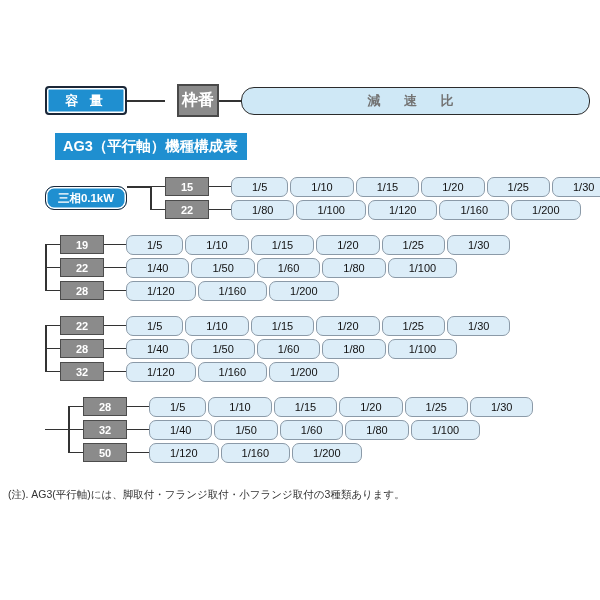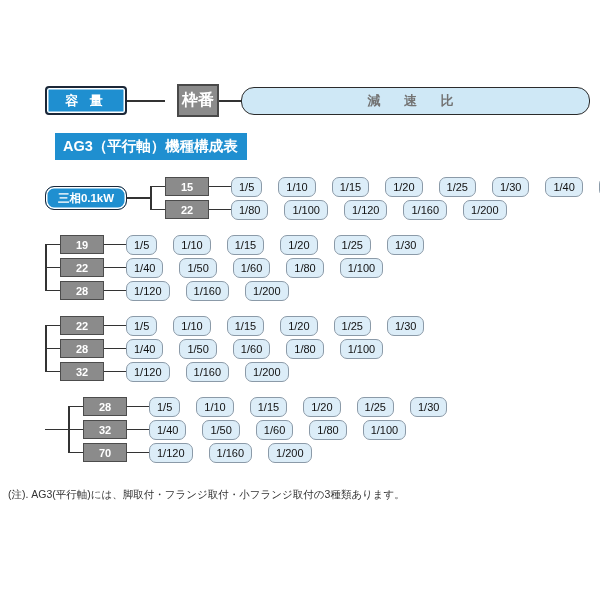--- a/index.html
+++ b/index.html
@@ -33,42 +33,42 @@
   }
   
   .title{
     position:absolute;top:133px;left:55px;
     background:var(--blue,#1f8fd0);color:#fff;font-weight:bold;font-size:14.5px;
     padding:4px 9px 4px 8px;
   }
   
   .groups{position:absolute;top:175px;left:45px;}
   .group{display:flex;align-items:center;margin-bottom:12px;}
-  .cap-wrap{flex:none;display:flex;align-items:center;}
+  .cap-wrap{flex:none;display:flex;align-items:flex-start;}
   .cap-box{
     flex:none;width:80px;height:22px;border-radius:9px;
     background:var(--blue,#1f8fd0);border:1.5px solid var(--dark,#1c2737);
     box-shadow:inset 0 0 0 1.5px #fff;
     color:#fff;font-weight:bold;font-size:11.5px;
     display:flex;align-items:center;justify-content:center;
   }
   .hline{flex:none;width:23px;height:1.6px;background:var(--line,#333);}
   .rows{position:relative;}
   .trunk{position:absolute;left:0;top:11px;bottom:11px;width:1.6px;background:var(--line,#333);}
   .row{display:flex;align-items:center;height:23px;}
   .stub{flex:none;width:15px;height:1.6px;background:var(--line,#333);}
   .frame-box{
     flex:none;width:42px;height:17px;border-radius:0;
     background:var(--gray,#8b8b8b);border:1.6px solid #4c4c4c;
     color:#fff;font-weight:bold;font-size:11px;
     display:flex;align-items:center;justify-content:center;
   }
   .stub2{flex:none;width:22px;height:1.6px;background:var(--line,#333);}
   .ratio-box{
-    flex:none;height:18px;padding:0 7px;margin-right:16px;border-radius:7px;
+    flex:none;height:18px;padding:0 20px;margin-right:2px;border-radius:7px;
     background:var(--lightblue,#dcedf8);border:1.3px solid #8b9aa8;
     color:#111;font-size:11px;
     display:flex;align-items:center;justify-content:center;
   }
   
   .notes{position:absolute;top:487px;left:8px;font-size:10.5px;line-height:14px;color:#333;}
   .note-indent{padding-left:22px;}
 </style>
 </head>
 <body>
@@ -209,21 +209,21 @@
             <div class="frame-box">32</div>
             <div class="stub2"></div>
             <div class="ratio-box">1/40</div>
             <div class="ratio-box">1/50</div>
             <div class="ratio-box">1/60</div>
             <div class="ratio-box">1/80</div>
             <div class="ratio-box">1/100</div>
           </div>
           <div class="row">
             <div class="stub"></div>
-            <div class="frame-box">70</div>
+            <div class="frame-box">50</div>
             <div class="stub2"></div>
             <div class="ratio-box">1/120</div>
             <div class="ratio-box">1/160</div>
             <div class="ratio-box">1/200</div>
           </div>
         </div>
       </div>
     </div>
 
   <div class="notes">

